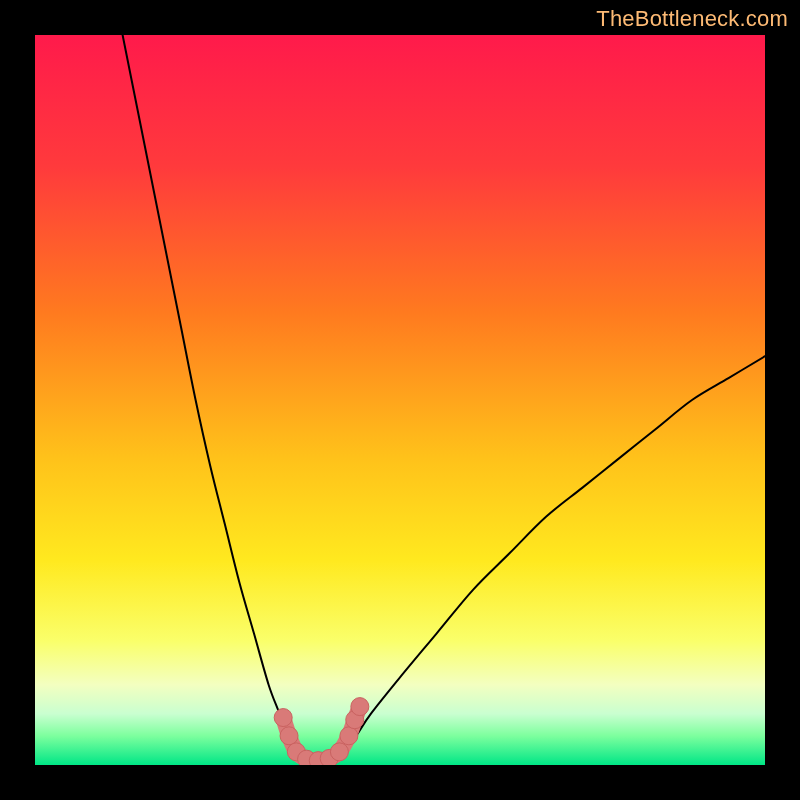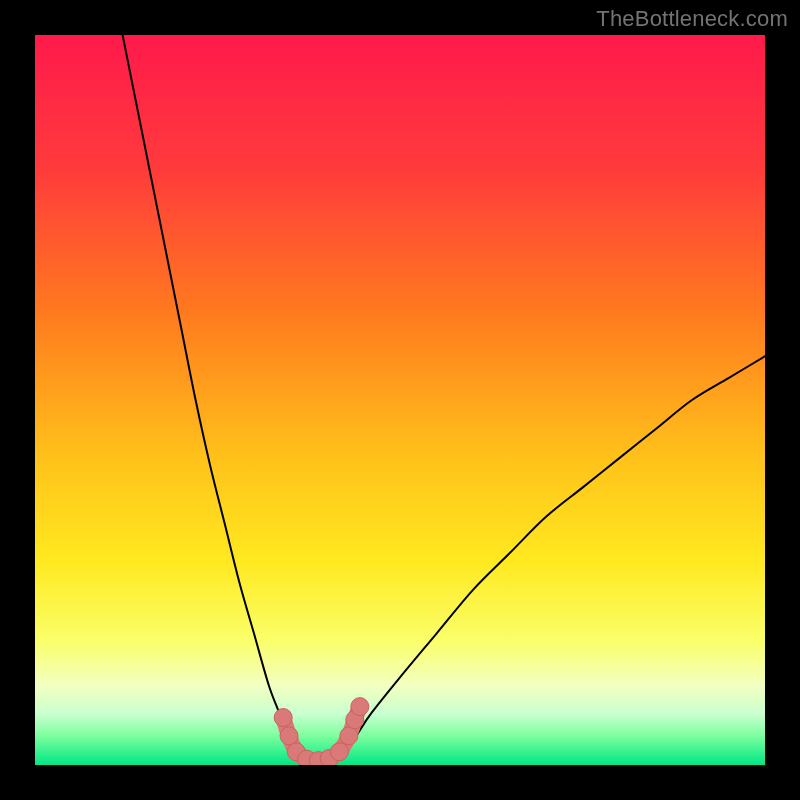--- a/index.html
+++ b/index.html
@@ -24,21 +24,21 @@
     top: 35px;
     left: 35px;
     width: 730px;
     height: 730px;
     
   }
   .watermark {
     position: absolute;
     top: 6px;
     right: 12px;
-    color: #737373;
+    color: #fdba74;
     font-size: 22px;
     font-weight: 400;
     letter-spacing: 0.2px;
   }
 </style>
 </head>
 <body>
 
 <div class="frame">
 

